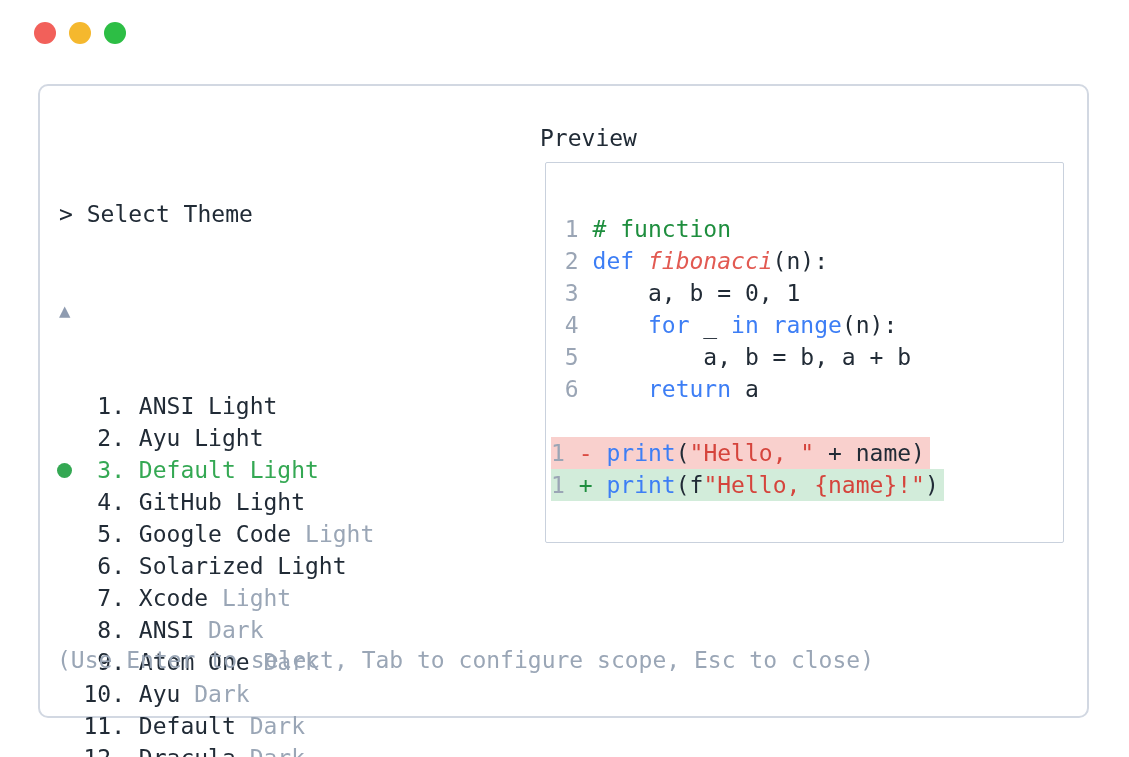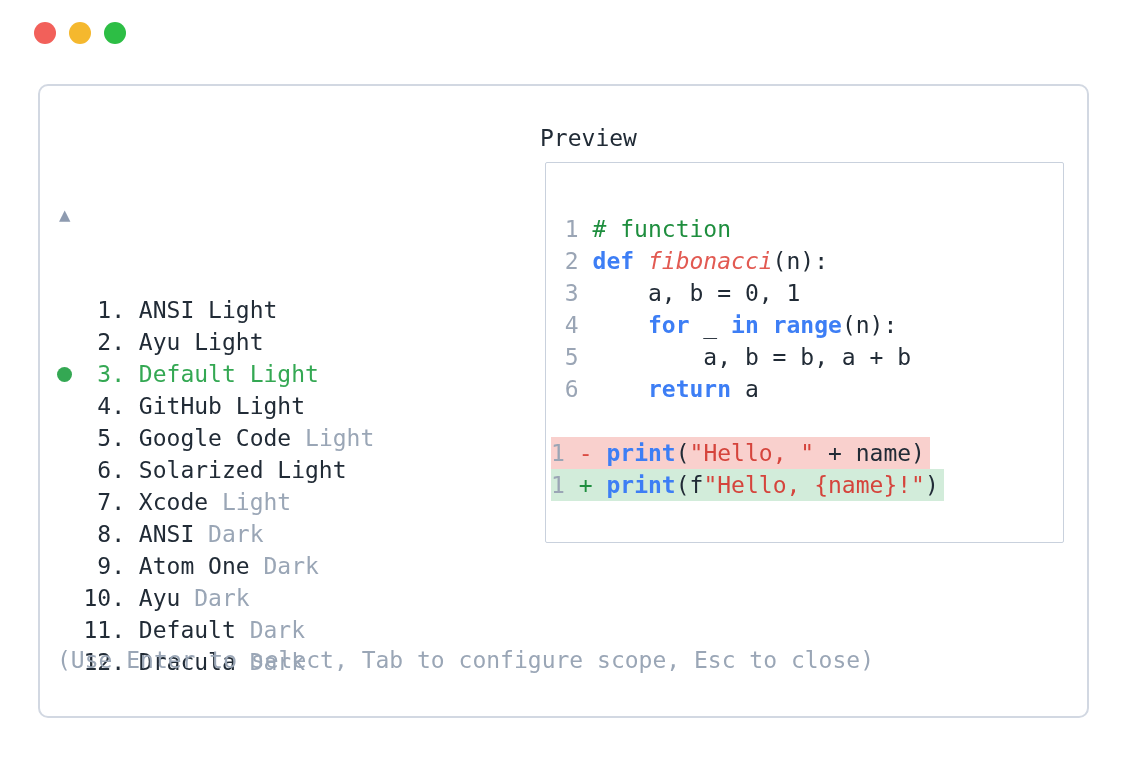--- a/index.html
+++ b/index.html
@@ -46,41 +46,42 @@
   
   .preview-title{position:absolute;left:500px;top:36px;height:32px;}
   .preview-box{
     position:absolute;left:505px;top:76px;width:519px;height:381px;
     border:1.5px solid var(--preview_border);border-radius:2px;background:#ffffff;
     padding:50px 0 0 5px;overflow:hidden;
   }
   .code-line{height:32px;white-space:pre;}
   .lnum{color:var(--line_number_gray);}
   .tok-plain{color:var(--text_dark);}
-  .tok-keyword{color:var(--keyword_blue);font-weight:bold;}
+  .tok-keyword{color:var(--keyword_blue);}
   .tok-comment{color:var(--comment_green);}
   .tok-function{color:var(--name_red);font-style:italic;}
   .tok-string{color:var(--string_red);}
   .diff-del{background:var(--diff_del_bg);width:fit-content;padding-right:5px;}
   .diff-add{background:var(--diff_add_bg);width:fit-content;padding-right:5px;}
   .sign-del{color:var(--diff_del_sign);}
   .sign-add{color:var(--diff_add_sign);}
 </style>
 </head>
 <body>
 
 <div class="traffic-lights">
   <button class="tl tl-red"></button>
   <button class="tl tl-yellow"></button>
   <button class="tl tl-green"></button>
 </div>
 
 <div class="panel">
 
   <div class="left-pane mono">
+    <div class="prompt-line">&gt; Select Theme</div>
     <div class="scroll-line scroll-up">▲</div>
     <div><div class="theme-item"><span class="num-col">1.</span> <span>ANSI Light</span></div><div class="theme-item"><span class="num-col">2.</span> <span>Ayu Light</span></div><div class="theme-item selected"><span class="sel-dot"></span><span class="num-col">3.</span> <span>Default Light</span></div><div class="theme-item"><span class="num-col">4.</span> <span>GitHub Light</span></div><div class="theme-item"><span class="num-col">5.</span> <span>Google Code </span><span class="muted">Light</span></div><div class="theme-item"><span class="num-col">6.</span> <span>Solarized Light</span></div><div class="theme-item"><span class="num-col">7.</span> <span>Xcode </span><span class="muted">Light</span></div><div class="theme-item"><span class="num-col">8.</span> <span>ANSI </span><span class="muted">Dark</span></div><div class="theme-item"><span class="num-col">9.</span> <span>Atom One </span><span class="muted">Dark</span></div><div class="theme-item"><span class="num-col">10.</span> <span>Ayu </span><span class="muted">Dark</span></div><div class="theme-item"><span class="num-col">11.</span> <span>Default </span><span class="muted">Dark</span></div><div class="theme-item"><span class="num-col">12.</span> <span>Dracula </span><span class="muted">Dark</span></div></div>
     
   </div>
 
   <div class="hint mono">(Use Enter to select, Tab to configure scope, Esc to close)</div>
 
   <div class="preview-title mono">Preview</div>
   <div class="preview-box mono"><div class="code-line"> <span class="lnum">1</span> <span class="tok-comment"># function</span></div><div class="code-line"> <span class="lnum">2</span> <span class="tok-keyword">def</span><span class="tok-plain"> </span><span class="tok-function">fibonacci</span><span class="tok-plain">(n):</span></div><div class="code-line"> <span class="lnum">3</span> <span class="tok-plain">    a, b = 0, 1</span></div><div class="code-line"> <span class="lnum">4</span> <span class="tok-plain">    </span><span class="tok-keyword">for</span><span class="tok-plain"> _ </span><span class="tok-keyword">in</span><span class="tok-plain"> </span><span class="tok-keyword">range</span><span class="tok-plain">(n):</span></div><div class="code-line"> <span class="lnum">5</span> <span class="tok-plain">        a, b = b, a + b</span></div><div class="code-line"> <span class="lnum">6</span> <span class="tok-plain">    </span><span class="tok-keyword">return</span><span class="tok-plain"> a</span></div><div class="code-line"></div><div class="code-line diff-del"><span class="lnum">1</span> <span class="sign-del">-</span> <span class="tok-keyword">print</span><span class="tok-plain">(</span><span class="tok-string">"Hello, "</span><span class="tok-plain"> + name)</span></div><div class="code-line diff-add"><span class="lnum">1</span> <span class="sign-add">+</span> <span class="tok-keyword">print</span><span class="tok-plain">(f</span><span class="tok-string">"Hello, {name}!"</span><span class="tok-plain">)</span></div></div>
 

